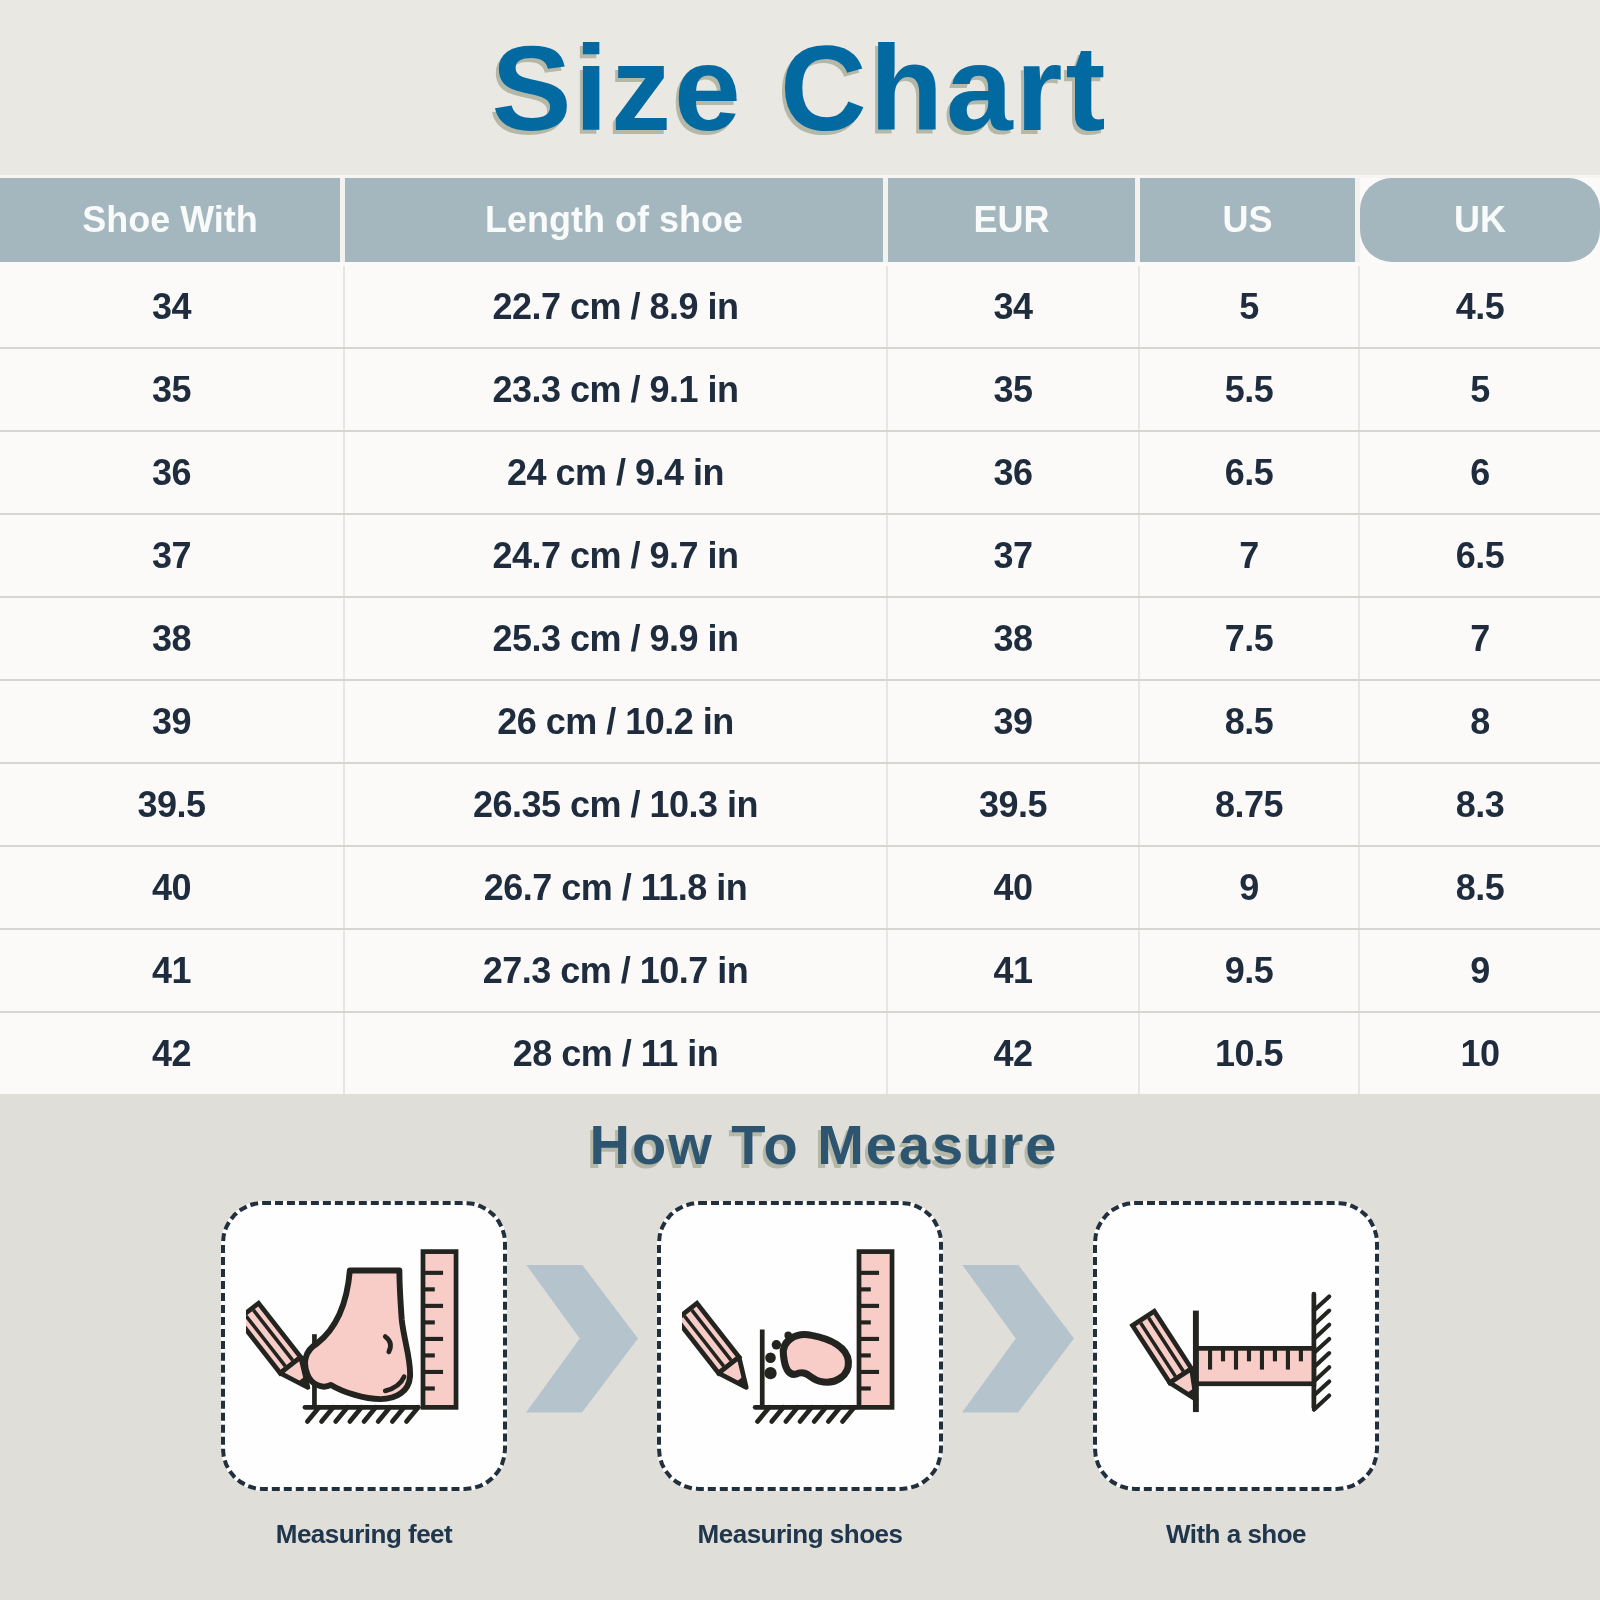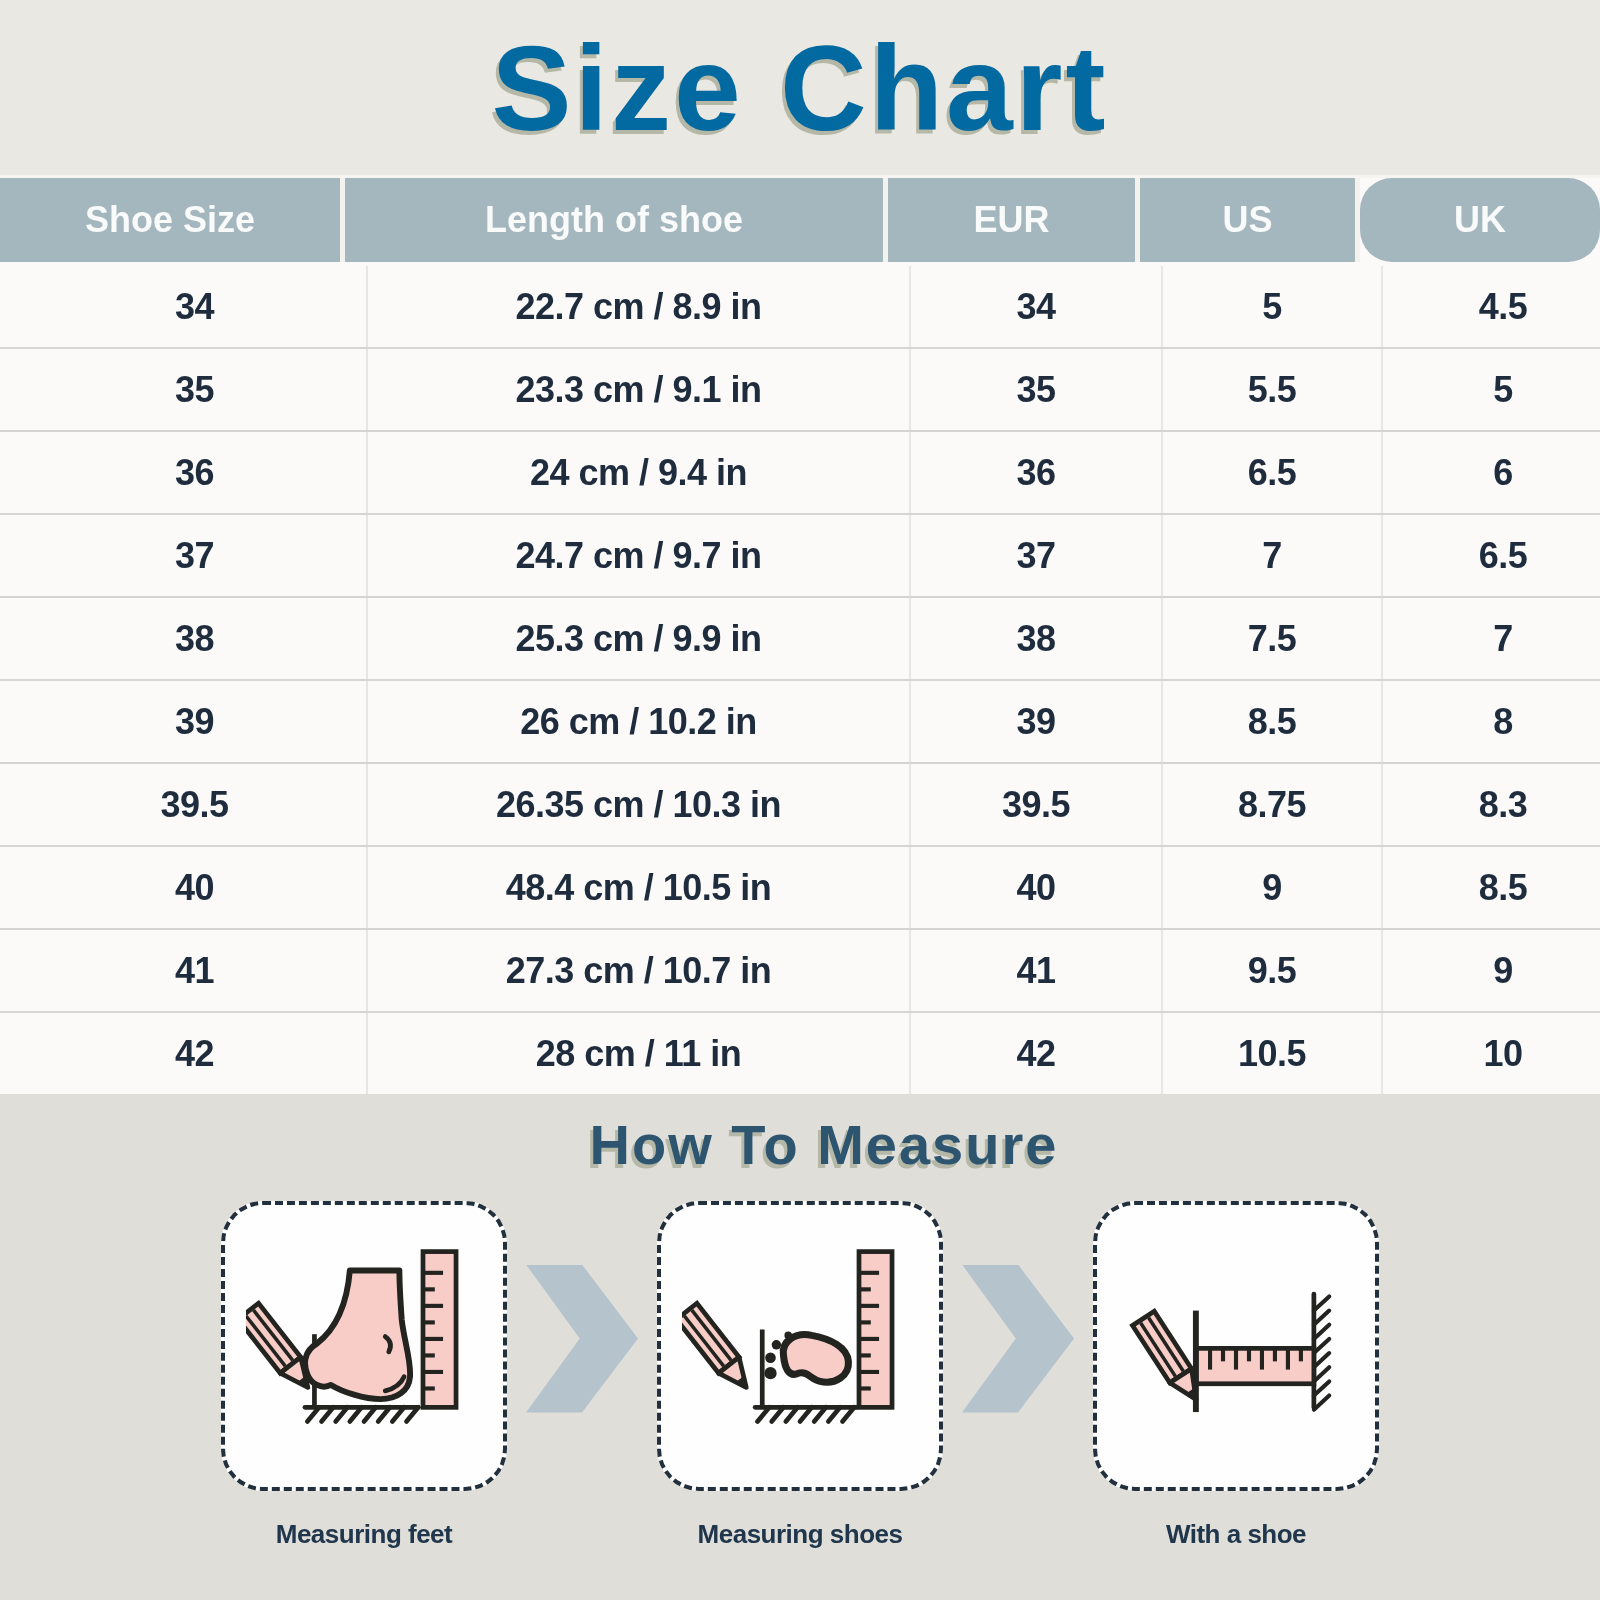--- a/index.html
+++ b/index.html
@@ -9,21 +9,21 @@
   .title-band{height:175px;display:flex;align-items:center;justify-content:center;}
   .main-title{font-size:120px;font-weight:900;color:#0369a1;letter-spacing:3px;
     text-shadow:-3px 4px 0 rgba(84,94,52,0.35);}
 
   
   .size-table{width:1600px;background:#fbfaf8;}
   .t-row{display:grid;grid-template-columns:345px 543px 252px 220px 240px;}
   .t-head{height:84px;border-top:3px solid #f6f5f1;border-bottom:4px solid #fbfaf8;}
   .t-head .cell{background:#a4b6be;color:#f9fafa;font-size:36px;font-weight:600;border-right:5px solid #f3f2ee;}
   .t-head .cell:last-child{border-right:none;border-radius:32px;}
-  .t-body{height:81px;padding-left:23px;}
+  .t-body{height:81px;}
   .t-body + .t-body{border-top:2px solid #d6d5d2;}
   .t-body .cell{font-size:36px;font-weight:700;color:#1e2c3d;letter-spacing:-0.5px;border-right:2px solid #e7e6e3;}
   .t-body .cell:last-child{border-right:none;}
   .cell{display:flex;align-items:center;justify-content:center;}
 
   
   .measure-section{height:532px;background:#e0ded9;padding-top:10px;box-sizing:border-box;}
   .measure-title{text-align:center;font-size:56px;font-weight:900;color:#2e5570;letter-spacing:2px;
     margin:8px 0 24px;text-shadow:-3px 4px 0 rgba(84,94,52,0.3);padding-left:48px;}
   .steps-row{display:flex;justify-content:center;align-items:center;}
@@ -39,21 +39,21 @@
 <body>
 
 <div class="page">
 
   <div class="title-band">
     <div class="main-title">Size Chart</div>
   </div>
 
   <div class="size-table">
     <div class="t-row t-head">
-      <div class="cell">Shoe Size</div>
+      <div class="cell">Shoe With</div>
       <div class="cell">Length of shoe</div>
       <div class="cell">EUR</div>
       <div class="cell">US</div>
       <div class="cell">UK</div>
     </div>
     <div class="t-row t-body">
       <div class="cell">34</div>
       <div class="cell">22.7 cm / 8.9 in</div>
       <div class="cell">34</div>
       <div class="cell">5</div>
@@ -96,21 +96,21 @@
     </div>
     <div class="t-row t-body">
       <div class="cell">39.5</div>
       <div class="cell">26.35 cm / 10.3 in</div>
       <div class="cell">39.5</div>
       <div class="cell">8.75</div>
       <div class="cell">8.3</div>
     </div>
     <div class="t-row t-body">
       <div class="cell">40</div>
-      <div class="cell">48.4 cm / 10.5 in</div>
+      <div class="cell">26.7 cm / 11.8 in</div>
       <div class="cell">40</div>
       <div class="cell">9</div>
       <div class="cell">8.5</div>
     </div>
     <div class="t-row t-body">
       <div class="cell">41</div>
       <div class="cell">27.3 cm / 10.7 in</div>
       <div class="cell">41</div>
       <div class="cell">9.5</div>
       <div class="cell">9</div>

